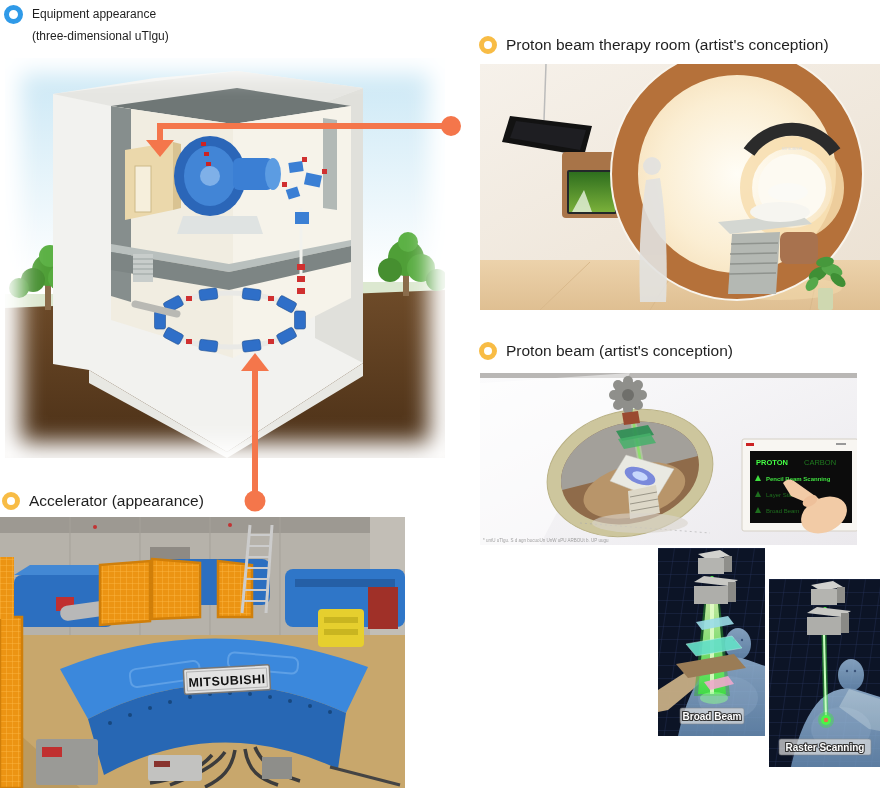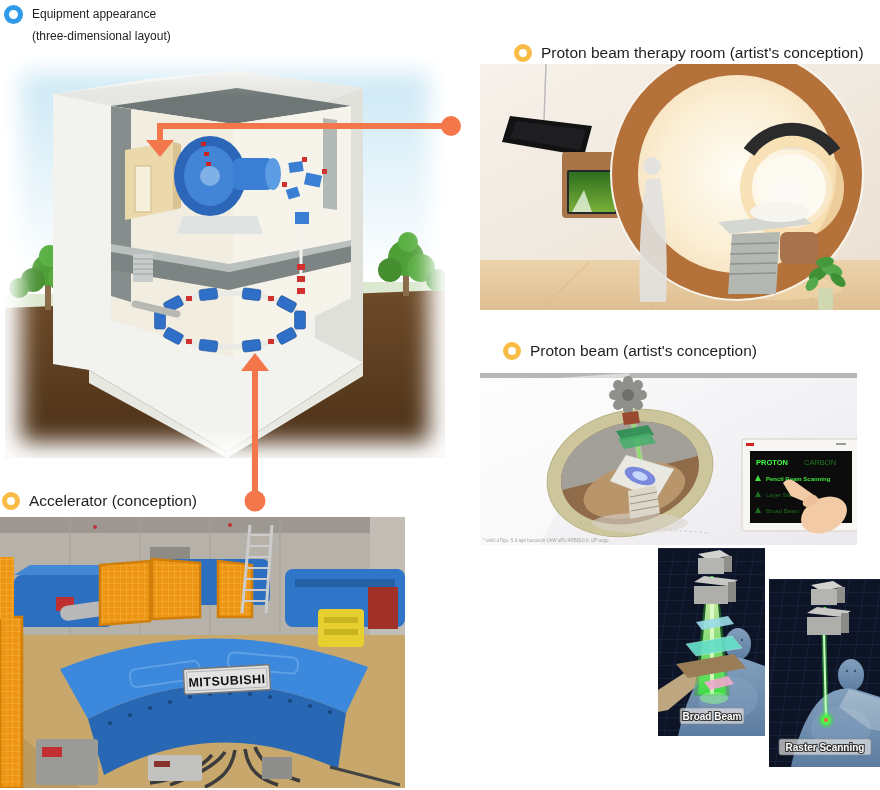--- a/index.html
+++ b/index.html
@@ -22,37 +22,37 @@
   #arrow-overlay{position:absolute;left:0;top:0;z-index:9;pointer-events:none;}
   svg text{font-family:"Liberation Sans","DejaVu Sans",sans-serif;}
 </style>
 </head>
 <body>
 
 <div class="hdr hdr-main" style="left:4px;top:3px;">
   <span class="bullet bullet-blue"></span>
   <span class="txt">
     <span>Equipment appearance</span><br>
-    <span>(three-dimensional layout)</span>
+    <span>(three-dimensional uTlgu)</span>
   </span>
 </div>
 
-<div class="hdr hdr-sub" style="left:479px;top:43px;margin-left:35px;">
+<div class="hdr hdr-sub" style="left:479px;top:35px;">
   <span class="bullet bullet-gold"></span>
   <span class="txt">Proton beam therapy room (artist's conception)</span>
 </div>
 
-<div class="hdr hdr-sub" style="left:479px;top:341px;margin-left:24px;">
+<div class="hdr hdr-sub" style="left:479px;top:341px;">
   <span class="bullet bullet-gold"></span>
   <span class="txt">Proton beam (artist's conception)</span>
 </div>
 
 <div class="hdr hdr-sub" style="left:2px;top:491px;">
   <span class="bullet bullet-gold"></span>
-  <span class="txt">Accelerator (conception)</span>
+  <span class="txt">Accelerator (appearance)</span>
 </div>
 
 <div class="fig vig" style="left:5px;top:58px;width:440px;height:400px;">
 <svg width="440" height="400" viewBox="0 0 440 400">
   <defs>
     <linearGradient id="bSky" x1="0" y1="0" x2="0" y2="1">
       <stop offset="0" stop-color="#c9e7f5"></stop>
           <stop offset="0.85" stop-color="#ffffff"></stop>
     </linearGradient>
     <linearGradient id="bSoil" x1="0" y1="0" x2="0" y2="1">

